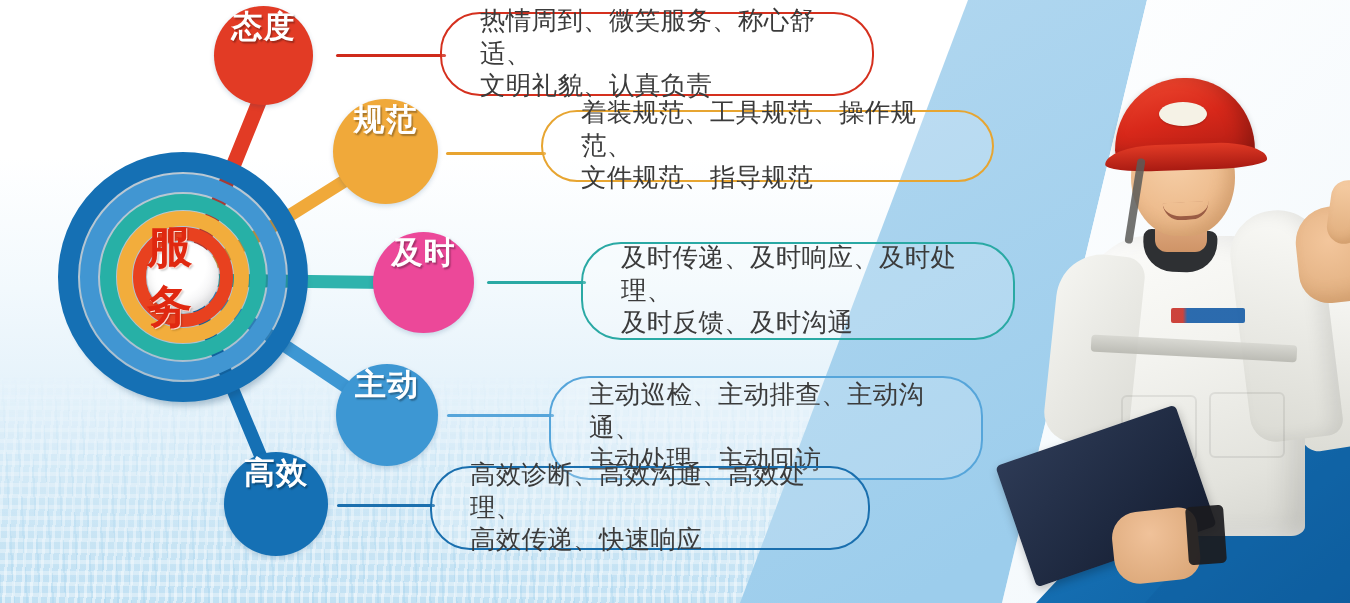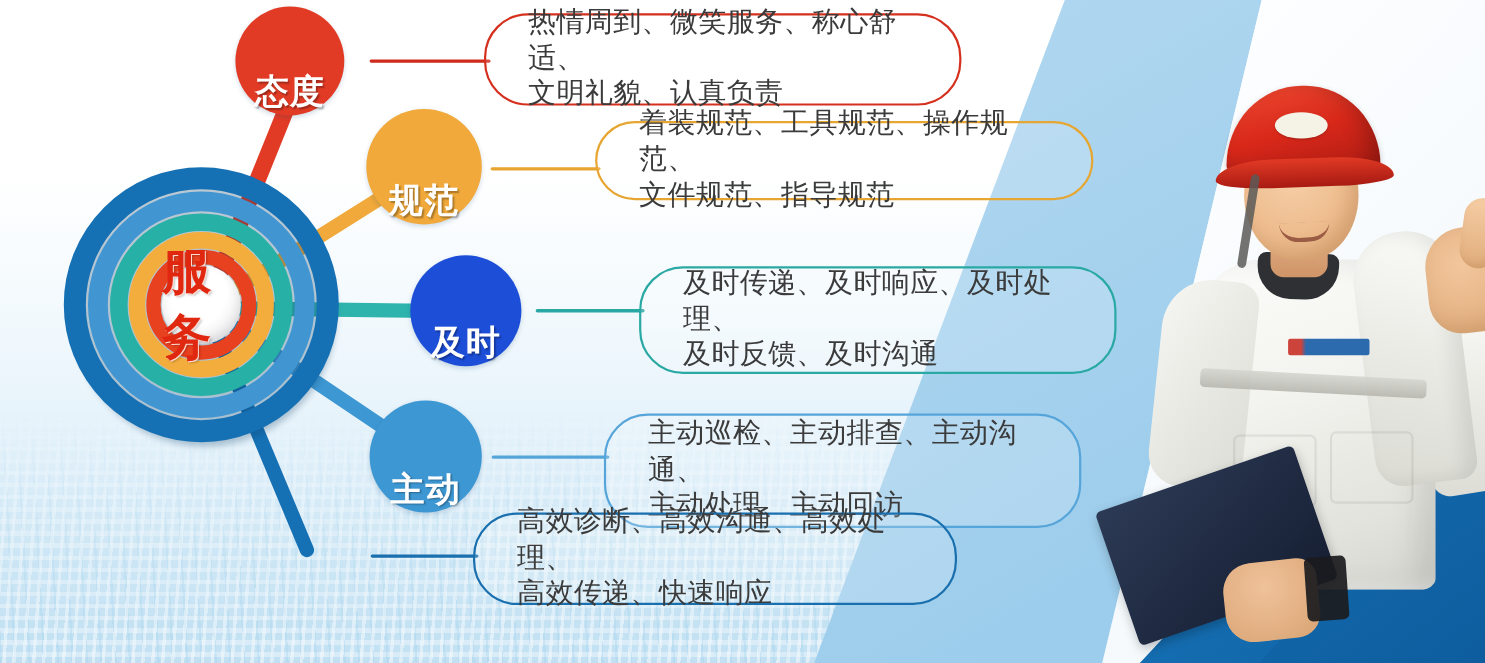--- a/index.html
+++ b/index.html
@@ -40,21 +40,21 @@
   }
   .hub-core span{
     font-size:45px;font-weight:bold;color:#e02810;letter-spacing:2px;
     text-shadow:1px 1px 0 #ffd9cf, 2px 2px 2px rgba(0,0,0,.20);
     font-family:"Liberation Sans","DejaVu Sans",sans-serif;
   }
 
   
   .node{
     position:absolute;border-radius:50%;
-    display:flex;align-items:flex-end;justify-content:center;
+    display:flex;align-items:flex-start;justify-content:center;
     box-shadow:0 2px 5px rgba(0,60,110,.18);
   }
   .node span{
     font-size:31px;font-weight:bold;color:#ffffff;letter-spacing:1px;
     text-shadow:1.5px 1.5px 1.5px rgba(0,0,0,.30);
   }
 
   
   .pill{
     position:absolute;box-sizing:border-box;
@@ -282,36 +282,39 @@
   <div class="link" style="left:446px;top:152px;width:100px;background:#e8a430;"></div>
   <div class="node" style="left:333px;top:99px;width:105px;height:105px;background:#f0a93a;">
     <span>规范</span>
   </div>
   <div class="pill" style="left:541px;top:110px;width:453px;height:72px;border-color:#e7a531;">
     <p>着装规范、工具规范、操作规范、
 文件规范、指导规范</p>
   </div>
 
   <div class="link" style="left:487px;top:281px;width:99px;background:#2aa9a4;"></div>
-  <div class="node" style="left:373px;top:232px;width:101px;height:101px;background:#1d4ed8;">
+  <div class="node" style="left:373px;top:232px;width:101px;height:101px;background:#ec4899;">
     <span>及时</span>
   </div>
   <div class="pill" style="left:581px;top:242px;width:434px;height:98px;border-color:#2aa9a4;justify-content:flex-end;">
     <p>及时传递、及时响应、及时处理、
 及时反馈、及时沟通</p>
   </div>
 
   <div class="link" style="left:447px;top:414px;width:107px;background:#56a5da;"></div>
   <div class="node" style="left:336px;top:364px;width:102px;height:102px;background:#3d97d3;">
     <span>主动</span>
   </div>
   <div class="pill" style="left:549px;top:376px;width:434px;height:104px;border-color:#56a5da;">
     <p>主动巡检、主动排查、主动沟通、
 主动处理、主动回访</p>
   </div>
 
   <div class="link" style="left:337px;top:504px;width:98px;background:#1a6fae;"></div>
+  <div class="node" style="left:224px;top:452px;width:104px;height:104px;background:#1570b4;">
+    <span>高效</span>
+  </div>
   <div class="pill" style="left:430px;top:466px;width:440px;height:84px;border-color:#1a6fae;">
     <p>高效诊断、高效沟通、高效处理、
 高效传递、快速响应</p>
   </div>
 
 </div>
 
 </body></html>

